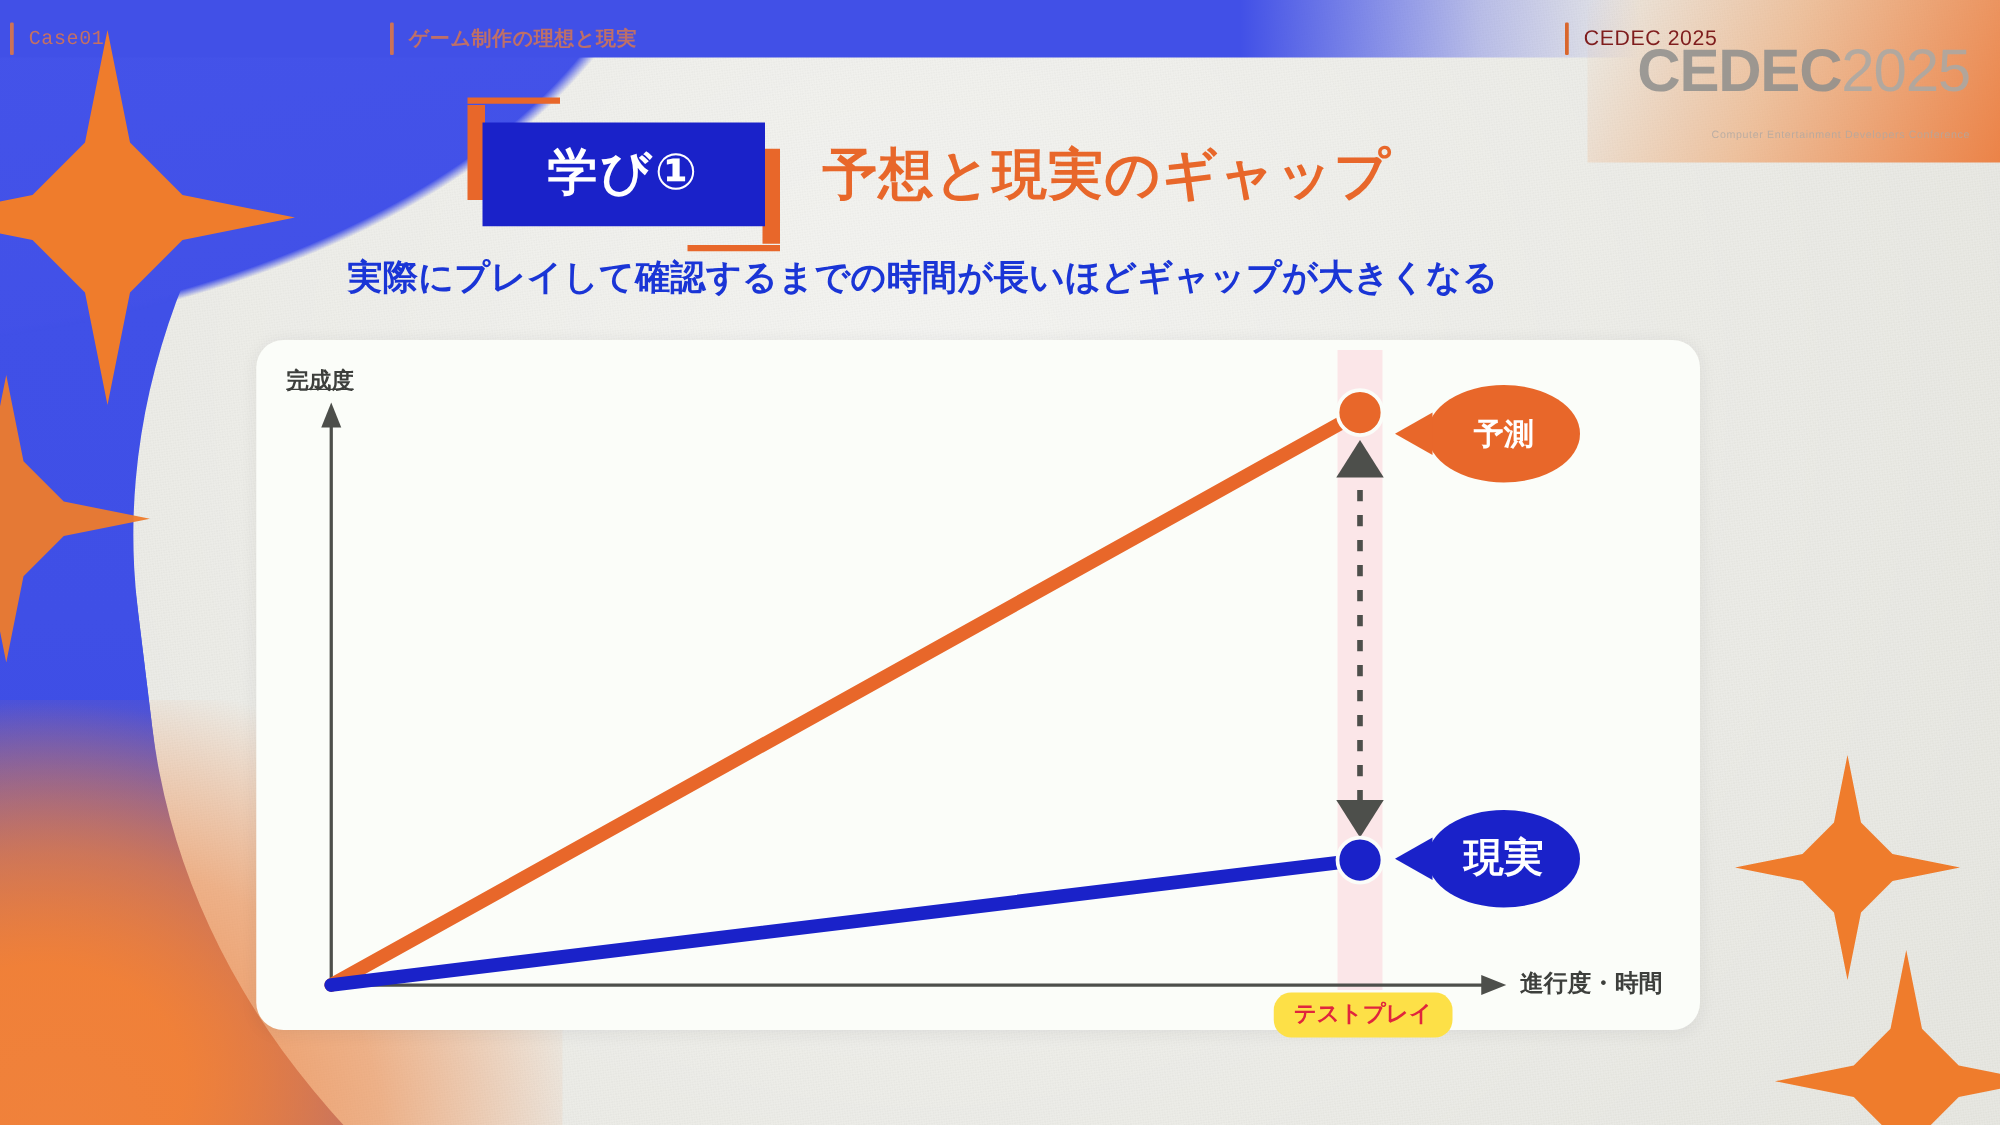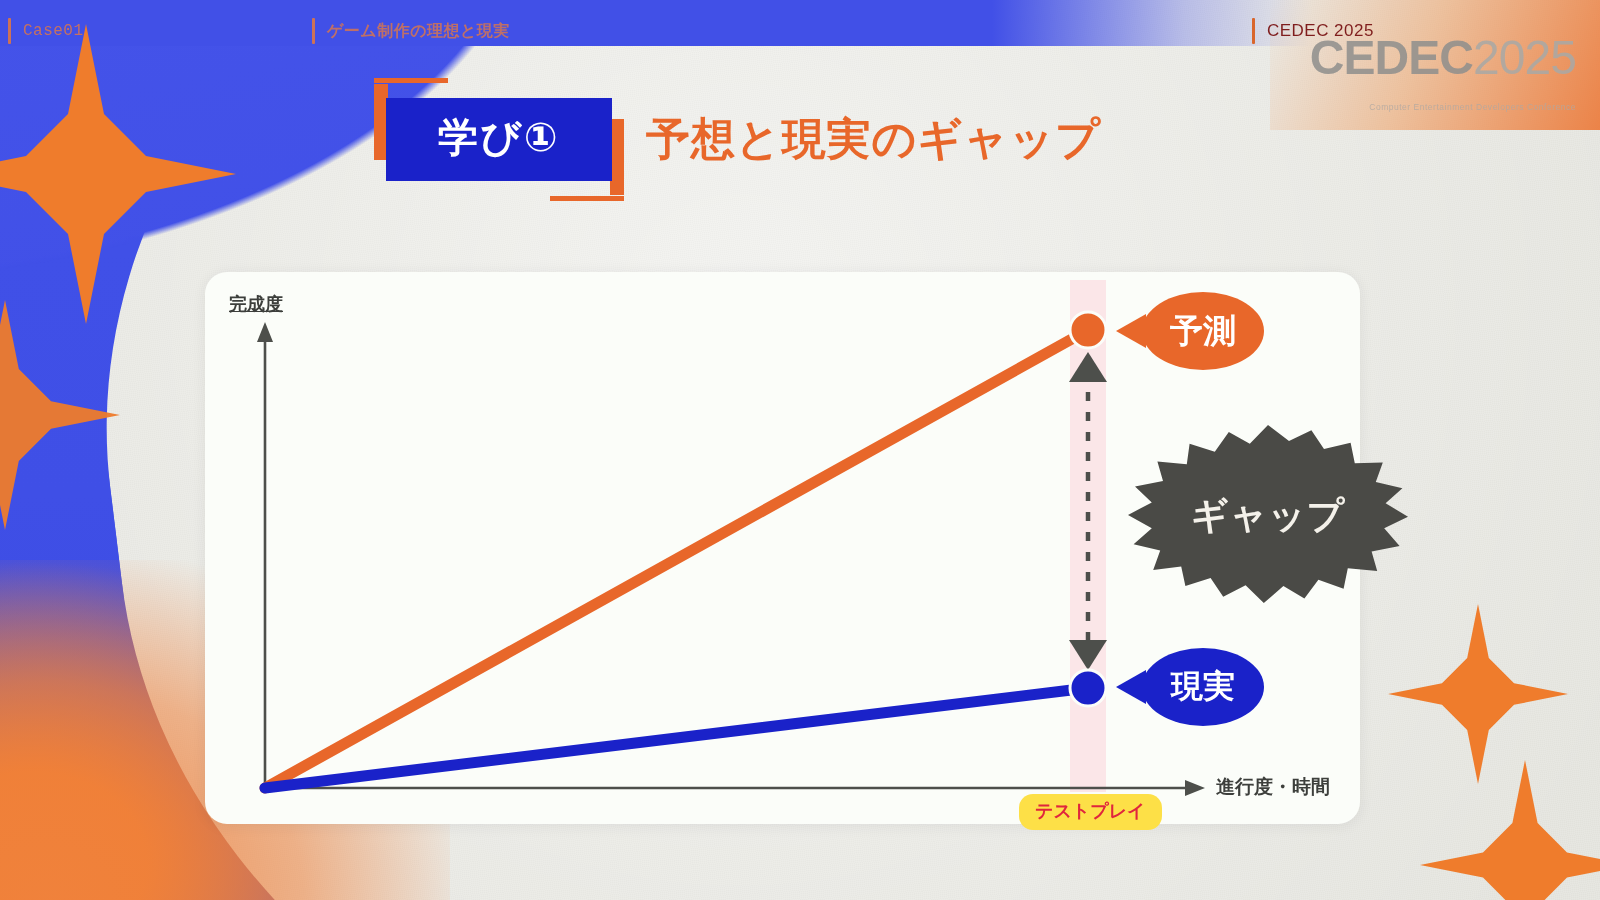--- a/index.html
+++ b/index.html
@@ -138,21 +138,21 @@
     opacity: .8;
   }
 
   
   .title-row {
     position: absolute;
     left: 386px;
     top: 98px;
     display: flex;
     align-items: center;
-    gap: 34px;
+    gap: 46px;
   }
   .badge-wrap { position: relative; }
   .badge-bar-l {
     position: absolute;
     left: -12px; top: -14px;
     width: 14px; height: 76px;
     background: #e8672a;
   }
   .badge-bar-l::after {
     content: "";
@@ -260,25 +260,25 @@
     position: absolute;
     left: -26px;
     top: 50%;
     transform: translateY(-50%);
     width: 0; height: 0;
     border-top: 17px solid transparent;
     border-bottom: 17px solid transparent;
     border-right: 30px solid currentColor;
   }
   .bubble-pred {
-    left: 1142px; top: 292px;
+    left: 1142px; top: 308px;
     width: 122px; height: 78px;
     background: #e8672a;
     color: #e8672a;
-    font-size: 33px;
+    font-size: 24px;
   }
   .bubble-real {
     left: 1142px; top: 648px;
     width: 122px; height: 78px;
     background: #1a22c9;
     color: #1a22c9;
     font-size: 32px;
   }
   .bubble > span { color: #ffffff; }
 
@@ -354,20 +354,21 @@
 
   <div class="title-row">
     <div class="badge-wrap">
       <div class="badge-bar-l"></div>
       <div class="badge-bar-r"></div>
       <div class="badge">学び①</div>
     </div>
     <div class="title-main">予想と現実のギャップ</div>
   </div>
 
+  <div class="subtitle">実際にプレイして確認するまでの時間が長いほどギャップが大きくなる</div>
 
   <div class="card"></div>
 
   <svg class="chart-svg" viewBox="0 0 1600 900">
 
     <rect x="1070" y="280" width="36" height="512" fill="#fbe3e6" opacity="0.9"></rect>
 
     <line x1="265" y1="788" x2="265" y2="335" stroke="#4d4f4b" stroke-width="2.6"></line>
     <polygon points="265,322 257,342 273,342" fill="#4d4f4b"></polygon>
     <line x1="265" y1="788" x2="1192" y2="788" stroke="#4d4f4b" stroke-width="2.6"></line>
@@ -390,17 +391,14 @@
 
   <div class="testplay-badge">テストプレイ</div>
 
   <div class="bubble bubble-pred">
     <span>予測</span>
   </div>
   <div class="bubble bubble-real">
     <span>現実</span>
   </div>
 
-  <div class="gap-burst">
-    <span class="gap-text">ギャップ</span>
-  </div>
 
 </div>
 
 </body></html>

